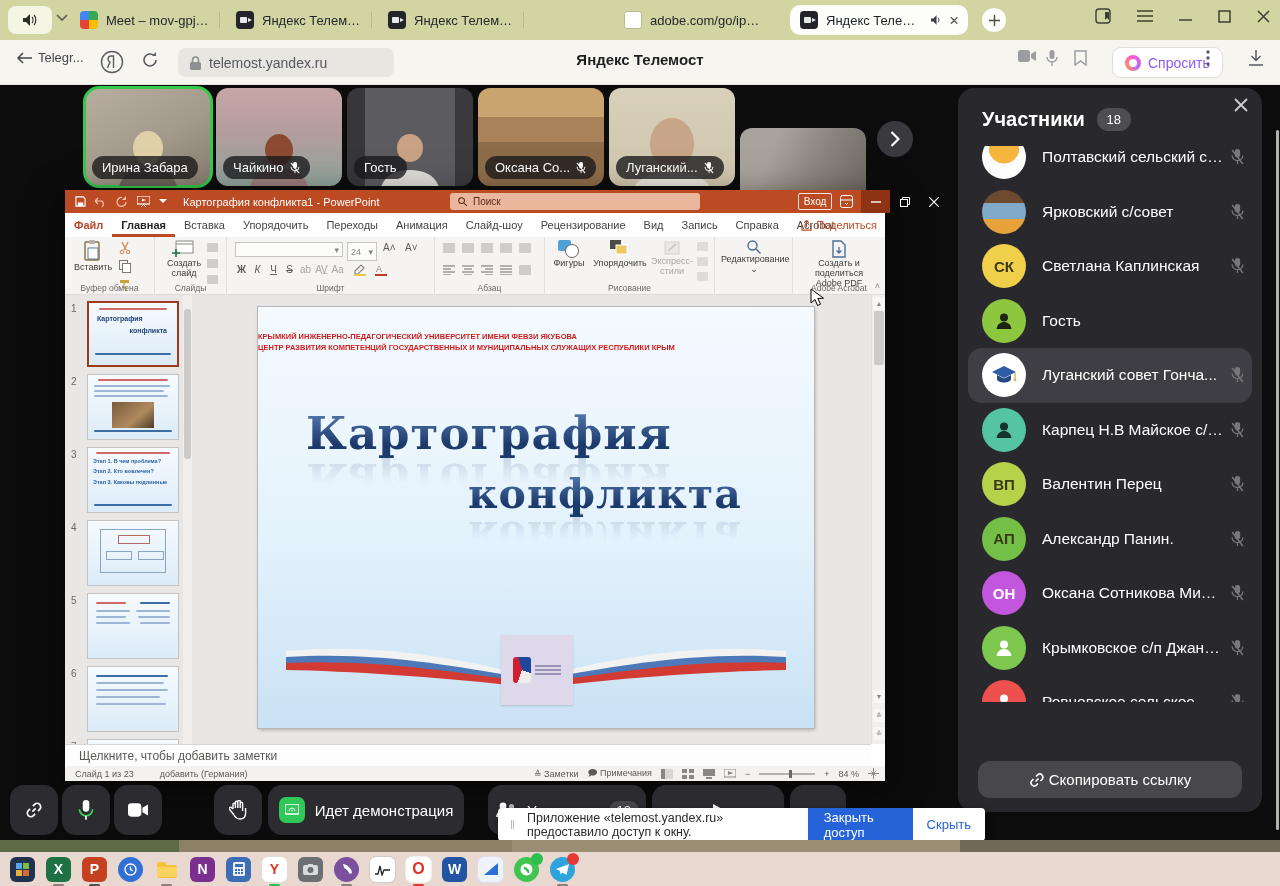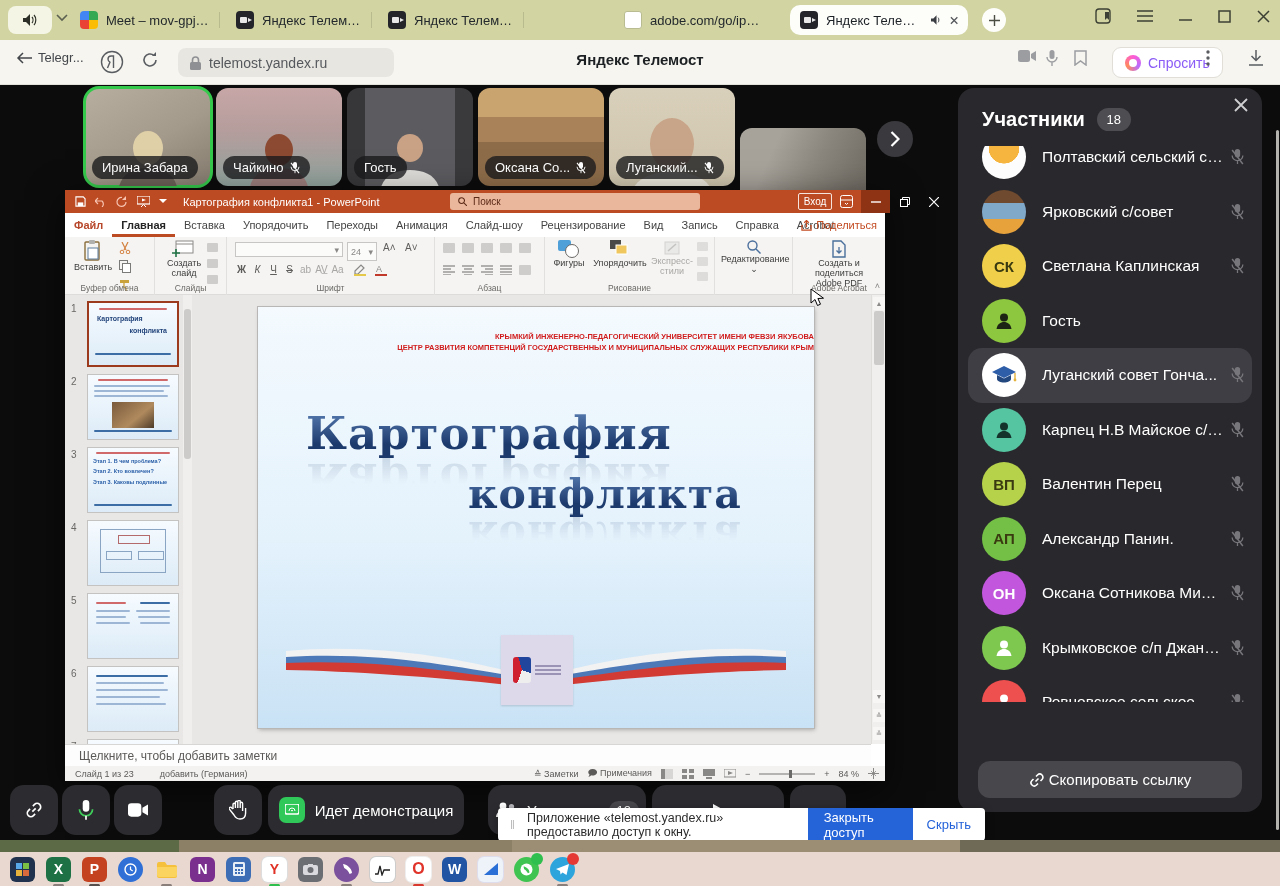--- a/index.html
+++ b/index.html
@@ -107,21 +107,21 @@
   .tline { position:absolute; height:2px; background:#9db6d6; border-radius:1px; }
   .tline.red { background:#d06a6a; }
   .tline.blue { background:#3c6ea5; }
   .thumbs-scroll { position:absolute; left:118px; top:0; width:9px; height:449px; background:#f0efee; }
   .thumbs-thumb { position:absolute; left:1px; top:14px; width:7px; height:150px; background:#cdcbc9; border-radius:3px; }
 
   .slide-wrap { position:absolute; left:128px; top:0; width:678px; height:449px; }
   .slide { position:absolute; left:65px; top:12px; width:556px; height:421px;
            background:linear-gradient(180deg,#f4fafe 0%,#e4f2fc 55%,#c9e2f5 100%);
            box-shadow:0 0 0 1px #b9b7b5, 1px 2px 4px rgba(0,0,0,.25); overflow:hidden; }
-  .slide-header { position:absolute; left:0; right:0; top:24px; text-align:right; color:#d01c1c;
+  .slide-header { position:absolute; left:0; right:0; top:24px; text-align:left; color:#d01c1c;
                   font-size:7.5px; font-weight:bold; line-height:1.5; }
   .slide-title1 { position:absolute; left:48px; top:100px; font-family:"DejaVu Serif", serif;
                   font-weight:bold; font-size:45px; letter-spacing:1px;
                   background:linear-gradient(180deg,#5d83b8 0%,#1d3a6d 70%);
                   -webkit-background-clip:text; background-clip:text; color:transparent; }
   .slide-title2 { position:absolute; left:210px; top:163px; font-family:"DejaVu Serif", serif;
                   font-weight:bold; font-size:41px; letter-spacing:1px;
                   background:linear-gradient(180deg,#5d83b8 0%,#1d3a6d 70%);
                   -webkit-background-clip:text; background-clip:text; color:transparent; }
   .refl { transform:scaleY(-1); opacity:.18; -webkit-mask-image:linear-gradient(180deg,transparent 40%,#000 100%);

